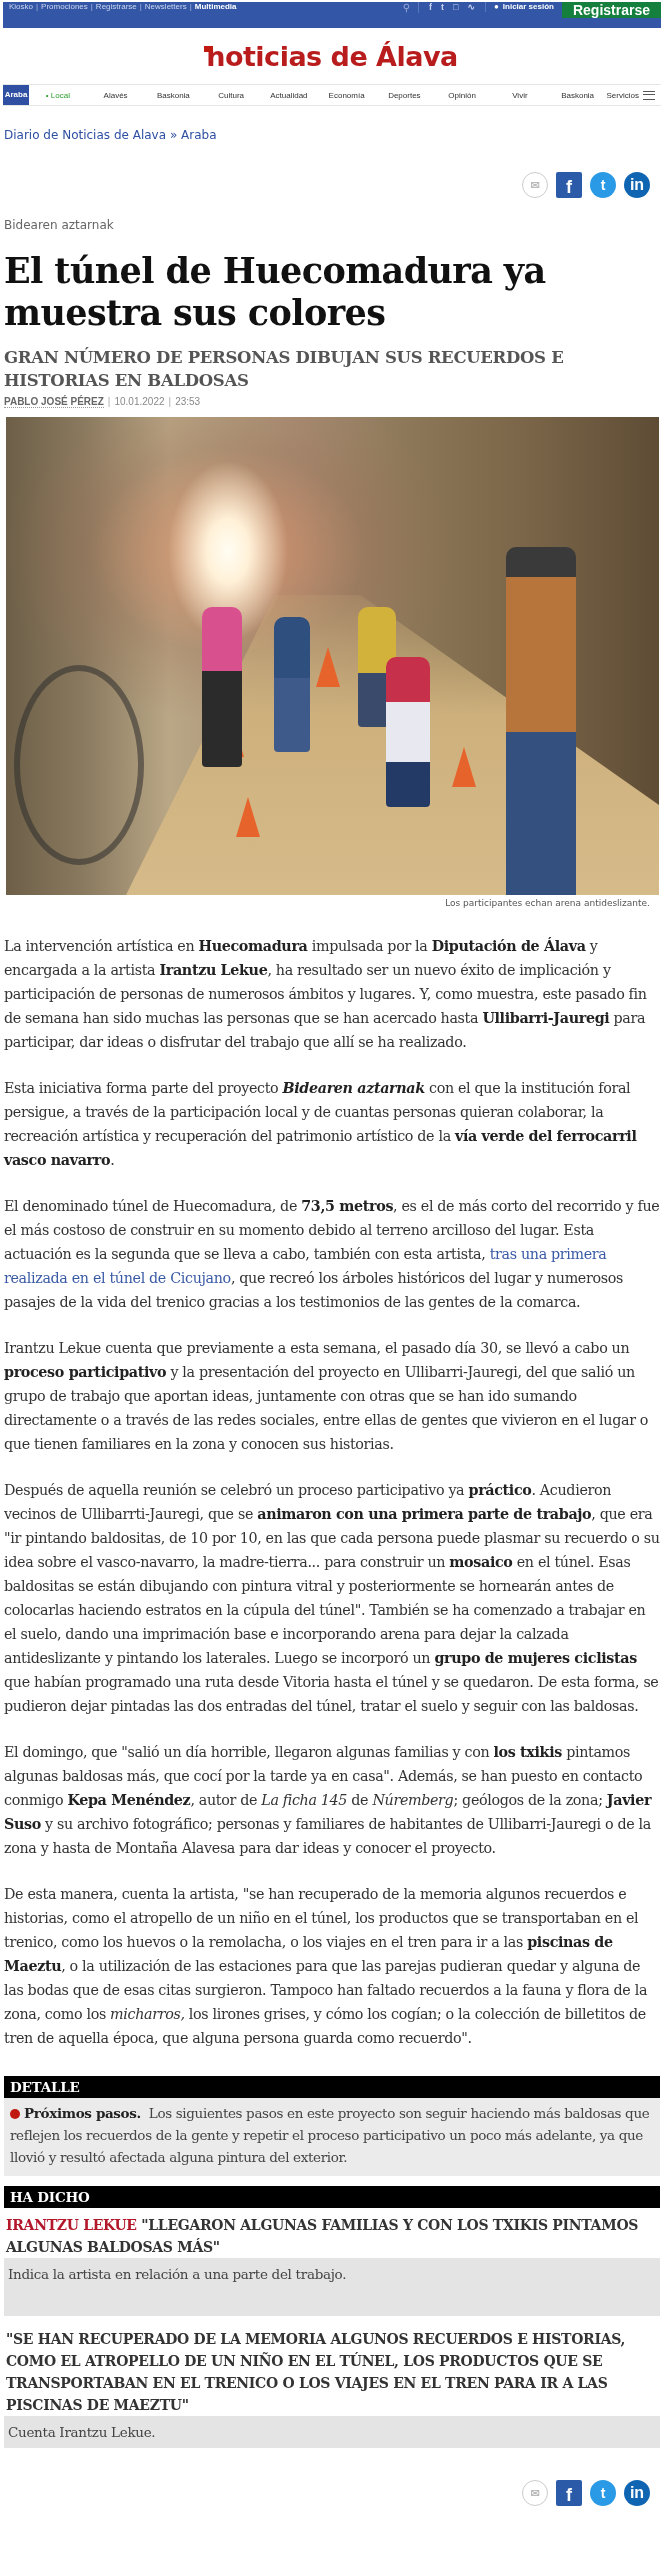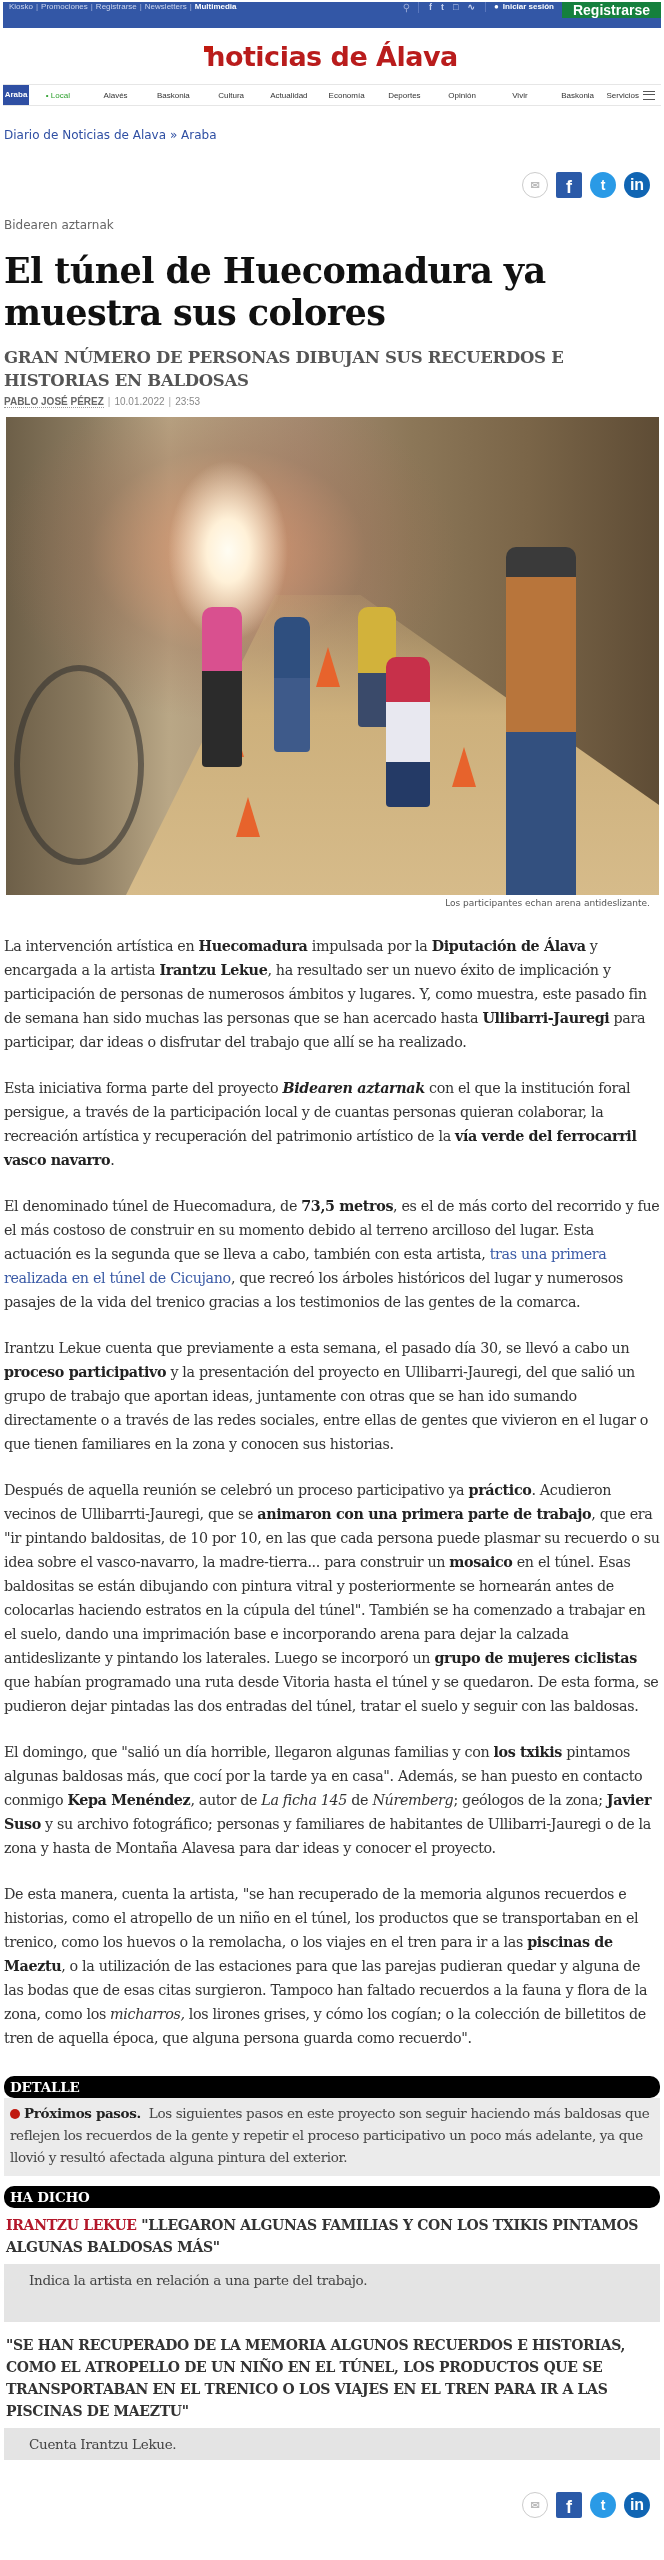--- a/index.html
+++ b/index.html
@@ -63,30 +63,30 @@
     .photo .person { position: absolute; border-radius: 10px 10px 4px 4px; }
     .caption { margin-top: 3px; text-align: right; padding-right: 10px; font-family: "DejaVu Sans", sans-serif; font-size: 9px; color: #555; }
 
     
     .body p { margin-top: 22px; font-family: "DejaVu Serif", serif; font-size: 14.3px; line-height: 24px; color: #333; letter-spacing: -0.35px; }
     .body p:first-child { margin-top: 26px; }
     .body b { color: #222; }
     .body a { color: #3a5aa6; text-decoration: none; }
 
     
-    .box-head { margin-top: 26px; background: #000; color: #fff; font-family: "DejaVu Serif", serif; font-weight: bold; font-size: 13.5px; padding: 3px 6px; letter-spacing: -0.2px; border-radius: 10px; }
+    .box-head { margin-top: 26px; background: #000; color: #fff; font-family: "DejaVu Serif", serif; font-weight: bold; font-size: 13.5px; padding: 3px 6px; letter-spacing: -0.2px; }
     .box-head.second { margin-top: 10px; }
     .detalle { background: #ebebeb; padding: 4px 8px 8px 6px; font-family: "DejaVu Serif", serif; font-size: 13.5px; line-height: 22px; color: #444; letter-spacing: -0.35px; }
     .detalle .dot { display: inline-block; width: 10px; height: 10px; border-radius: 50%; background: #c0190f; margin-right: 4px; vertical-align: -1px; }
     .detalle b { color: #222; margin-right: 4px; }
 
     .quote { margin-top: 6px; font-family: "DejaVu Serif", serif; font-weight: bold; font-size: 14px; line-height: 22px; color: #333; letter-spacing: -0.3px; padding-left: 2px; }
     .quote .who { color: #b3172a; }
     .quote.second { margin-top: 12px; }
-    .quote-note { margin-top: 6px; background: #e4e4e4; font-family: "DejaVu Serif", serif; font-size: 13.5px; color: #444; padding: 8px 25px; letter-spacing: -0.3px; }
+    .quote-note { background: #e4e4e4; font-family: "DejaVu Serif", serif; font-size: 13.5px; color: #444; padding: 8px 4px; letter-spacing: -0.3px; }
     .quote-note.tall { height: 58px; }
 
     .share.bottom { margin-top: 32px; }
     .spacer { height: 28px; }
   </style>
 </head>
 <body>
 
 <div class="topbar">
   <div class="links">

